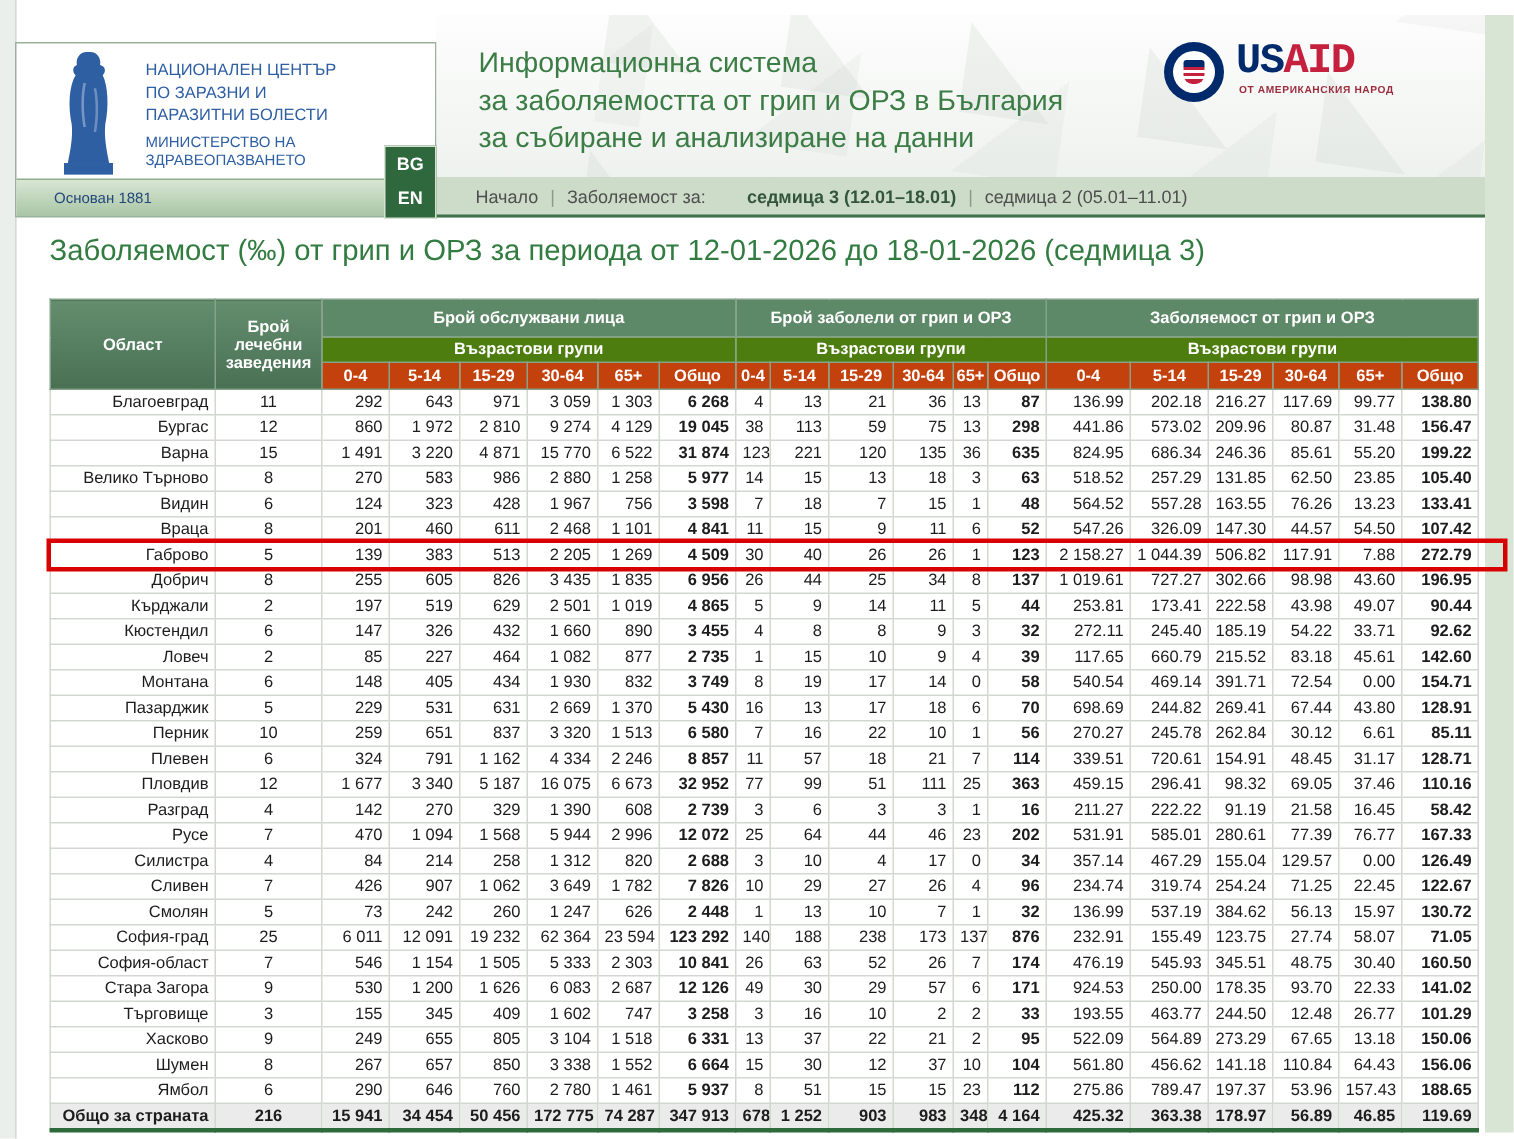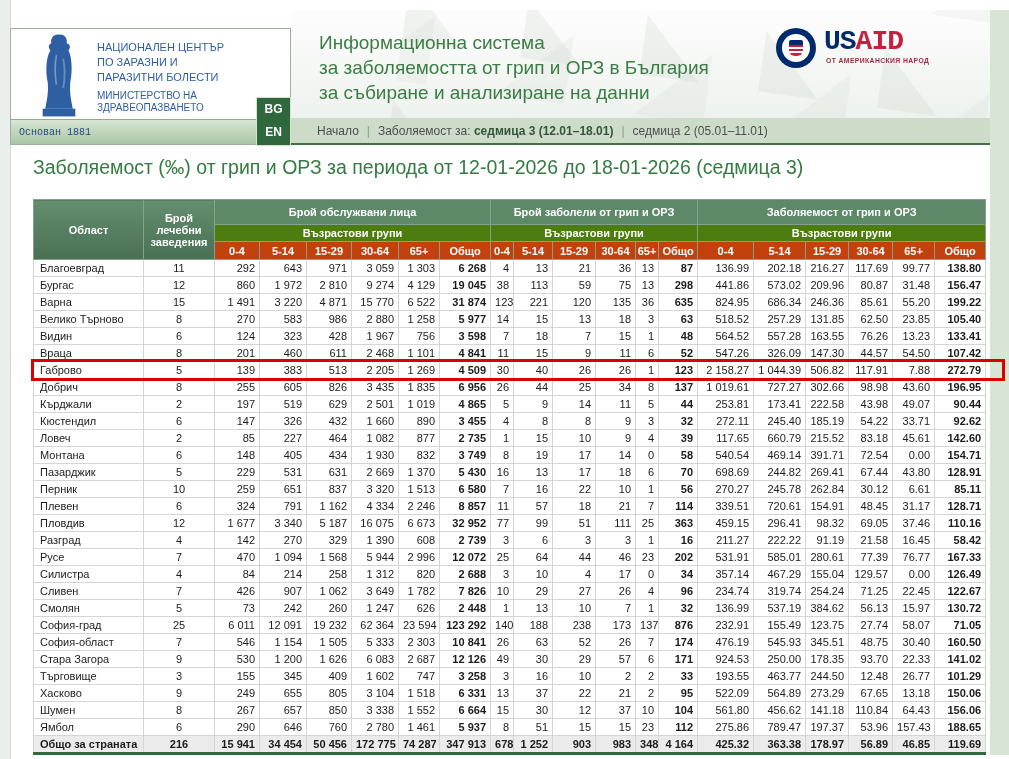--- a/index.html
+++ b/index.html
@@ -8,21 +8,21 @@
   
   .left-strip{position:absolute;left:0;top:0;width:10px;height:759px;background:#ebefeb;border-right:1px solid #d3dad3;}
   .right-strip{position:absolute;left:990px;top:10px;width:19px;height:745px;background:#d8e4d4;}
   
   .logo-box{position:absolute;left:10px;top:28px;width:281px;height:117px;background:#fff;border:1px solid #9cb19c;box-sizing:border-box;}
   .statue{position:absolute;left:16px;top:4px;width:64px;height:86px;}
   .org-text{position:absolute;left:86px;top:11px;color:#2e5fa3;font-size:11px;line-height:15px;}
   .ministry-text{position:absolute;left:86px;top:61px;color:#2e5fa3;font-size:10px;line-height:12px;}
   .founded-bar{position:absolute;left:0;bottom:0;width:100%;height:25px;line-height:25px;
       background:linear-gradient(180deg,#d8e6d4,#a9c5a5);border-top:1px solid #8fae8c;
-      color:#25487c;font-size:10px;padding-left:8px;box-sizing:border-box;font-family:Liberation Mono, monospace;}
+      color:#25487c;font-size:10px;padding-left:25px;box-sizing:border-box;}
   
   .banner{position:absolute;left:291px;top:10px;width:699px;height:108px;overflow:hidden;
       background:linear-gradient(180deg,#fdfdfd,#eef2ee);}
   .banner::before{content:"";position:absolute;left:110px;top:-40px;width:700px;height:200px;
       background:
         linear-gradient(45deg,rgba(185,195,185,0.18) 25%,transparent 25%) 0 0/120px 120px,
         linear-gradient(-45deg,rgba(185,195,185,0.12) 25%,transparent 25%) 30px 20px/140px 140px;
       transform:rotate(8deg);}
   .sys-title{position:absolute;left:28px;top:20px;color:#3b7d45;font-size:19px;line-height:25px;}
   
@@ -34,39 +34,39 @@
       background:linear-gradient(180deg,#002a6c 0 5px,#c5203e 5px 7px,#fff 7px 9px,#c5203e 9px 11px,#fff 11px 13px,#c5203e 13px);}
   .usaid-word{position:absolute;left:48px;top:2px;font-size:28px;font-weight:bold;letter-spacing:-1px;line-height:28px;font-family:Liberation Mono, monospace;}
   .usaid-us{color:#002a6c;} .usaid-aid{color:#c5203e;}
   .usaid-tag{position:absolute;left:50px;top:31px;font-size:6.8px;font-weight:bold;color:#9c2d3f;letter-spacing:0.4px;}
   
   .nav{position:absolute;left:291px;top:118px;width:699px;height:27px;box-sizing:border-box;
       background:#cddcc8;border-bottom:2px solid #41714b;font-size:12px;color:#4e4e4e;
       display:flex;align-items:center;padding-left:26px;white-space:nowrap;}
   .nav a{text-decoration:none;color:#4e4e4e;}
   .nav .sep{margin:0 8px;color:#8a9a8a;}
-  .nav .cur{font-weight:bold;color:#33563a;}
+  .nav .cur{font-weight:bold;color:#33563a;margin-left:24px;}
   
   .lang-box{position:absolute;left:256px;top:97px;width:35px;height:49px;background:#30683d;
       border:1px solid #d7e2d4;box-sizing:border-box;z-index:4;text-align:center;color:#fff;
       font-weight:bold;font-size:12px;}
   .lang-box div{line-height:23px;cursor:pointer;}
   
   .page-title{position:absolute;left:33px;top:156px;font-size:19.5px;color:#337c41;}
   
   .table-wrap{position:absolute;left:33px;top:199px;}
   table{border-collapse:collapse;table-layout:fixed;width:952px;font-size:11px;
       border:1px solid #86a08c;border-bottom:3px solid #2e6a3b;}
   thead th{color:#fff;font-weight:bold;border:1px solid #84a18a;padding:0 1px;}
   th.h1{background:#5e8968;height:24px;}
   th.span3{background:linear-gradient(180deg,#648d6e,#497053);}
   th.h2{background:#4d7c0f;height:16px;}
   th.h3,tr.agehdr th{background:#c2410c;height:17px;font-size:11px;}
   tbody td{border:1px solid #d2d7d2;height:16px;padding:0 4px;color:#1c1c1c;background:#fff;overflow:hidden;white-space:nowrap;}
-  .c-region{text-align:left;padding-left:6px;}
+  .c-region{text-align:right;padding-left:6px;}
   .c-fac{text-align:center;}
   .c-num{text-align:right;}
   .c-bold{font-weight:bold;}
   tr.total td{background:#ebebeb;font-weight:bold;border-top:1px solid #9fab9f;}
   
   .hl-box{position:absolute;left:31px;width:974px;box-sizing:border-box;border:3px solid #d80000;z-index:5;pointer-events:none;}
 </style>
 </head>
 <body>
 

